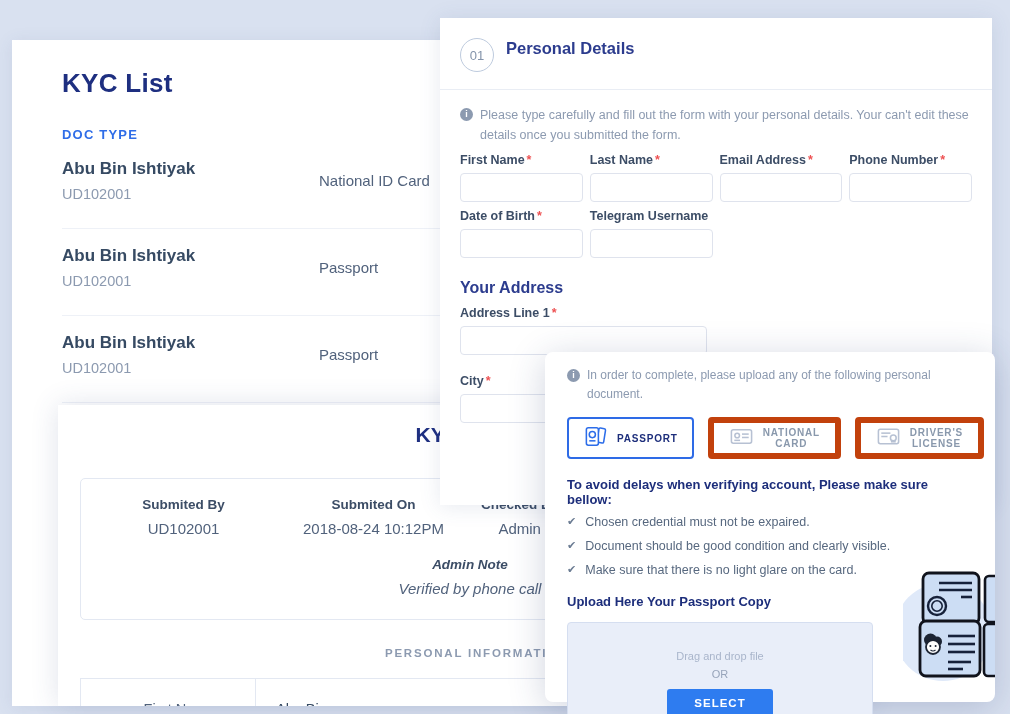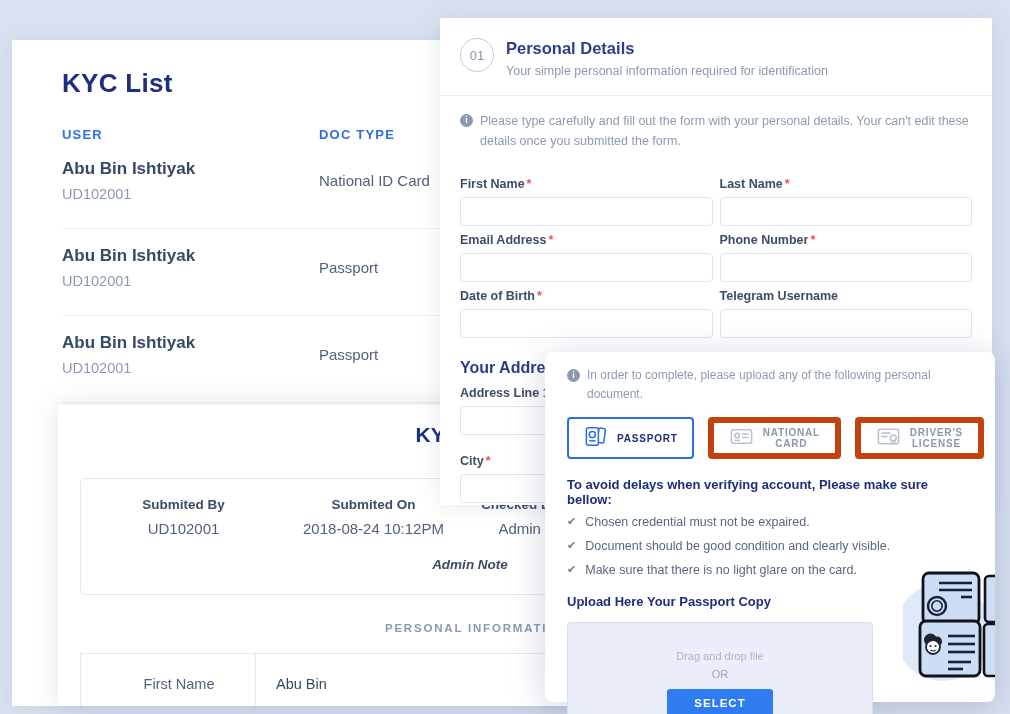--- a/index.html
+++ b/index.html
@@ -51,22 +51,22 @@
   .step-circle { width:34px; height:34px; border:1.5px solid #becbde; border-radius:50%;
     display:flex; align-items:center; justify-content:center; font-size:13px; font-weight:normal;
     color:#8494ab; margin-right:12px; flex:none; }
   .pd-title { font-size:16.5px; font-weight:bold; color:#2c3c8e; padding-top:1px; }
   .pd-sub { font-size:12.5px; color:#8c9ab0; margin-top:6px; }
   .pd-divider { margin:17px -20px 0; border-top:1px solid #e9edf4; }
   .note-line { display:flex; margin-top:15px; font-size:12.5px; color:#8c9ab0; line-height:1.6; }
   .info-icon { width:13px; height:13px; border-radius:50%; background:#8c9ab0; color:#fff;
     font-size:9px; font-weight:bold; display:flex; align-items:center; justify-content:center;
     margin:3px 7px 0 0; flex:none; font-style:normal; }
-  .form-grid { display:grid; grid-template-columns:1fr 1fr; column-gap:18px; row-gap:17px;
-    margin-top:26px;gap:7px; }
+  .form-grid { display:grid; grid-template-columns:1fr 1fr 1fr 1fr; column-gap:18px; row-gap:17px;
+    margin-top:8px;gap:7px; }
   .f-label { font-size:12.5px; font-weight:bold; color:#3c4d66; }
   .req { color:#ee5253; margin-left:2px; }
   .f-input { display:block; width:100%; height:29px; margin-top:6px; border:1px solid #dfe3ed;
     border-radius:4px; background:#fff; outline:none; padding:0 8px; font-size:13px; color:#364a63; }
   .addr-heading { margin-top:21px; font-size:16px; font-weight:bold; color:#2c3c8e; }
   .half-field { width:247px; margin-top:9px; }
   .half-field + .half-field { margin-top:19px; }
 
   
   #upload-overlay { left:545px; top:352px; width:450px; height:350px; z-index:4;
@@ -96,21 +96,20 @@
 
   
   #illustration { position:absolute; left:903px; top:556px; z-index:5; }
 </style>
 </head>
 <body>
 
 <div class="panel" id="kyc-list">
   <div class="big-title">KYC List</div>
   <div class="list-head">
-    <div class="col col-user">USER</div>
     <div class="col">DOC TYPE</div>
   </div>
   <div>
     <div class="krow">
       <div class="u">
           <div class="name">Abu Bin Ishtiyak</div>
         <div class="uid">UD102001</div>
         </div>
       <div class="doc">National ID Card</div>
     </div>
@@ -157,35 +156,35 @@
         <div class="m-label">Submited On</div>
         <div class="m-value">2018-08-24 10:12PM</div>
       </div>
       <div>
         <div class="m-label">Checked By</div>
         <div class="m-value">Admin</div>
       </div>
     </div>
     <div class="meta-note">
       <div class="m-label">Admin Note</div>
+      <div class="m-value">Verified by phone call</div>
     </div>
   </div>
   <div class="section-label">PERSONAL INFORMATION</div>
   <div class="info-table">
     <div class="c1">First Name</div>
     <div class="c2">Abu Bin</div>
   </div>
 </div>
 
 <div class="panel" id="personal-details">
   <div class="pd-head">
     <div class="step-circle">01</div>
     <div>
       <div class="pd-title">Personal Details</div>
-      <div class="pd-sub">Your simple personal information required for identification</div>
     </div>
   </div>
   <div class="pd-divider"></div>
   <div class="note-line">
     <span class="info-icon">i</span>
     <span>Please type carefully and fill out the form with your personal details. Your can't edit these details once you submitted the form.</span>
   </div>
   <div class="form-grid">
     <div>
       <div class="f-label"><span>First Name</span><span class="req">*</span></div>

